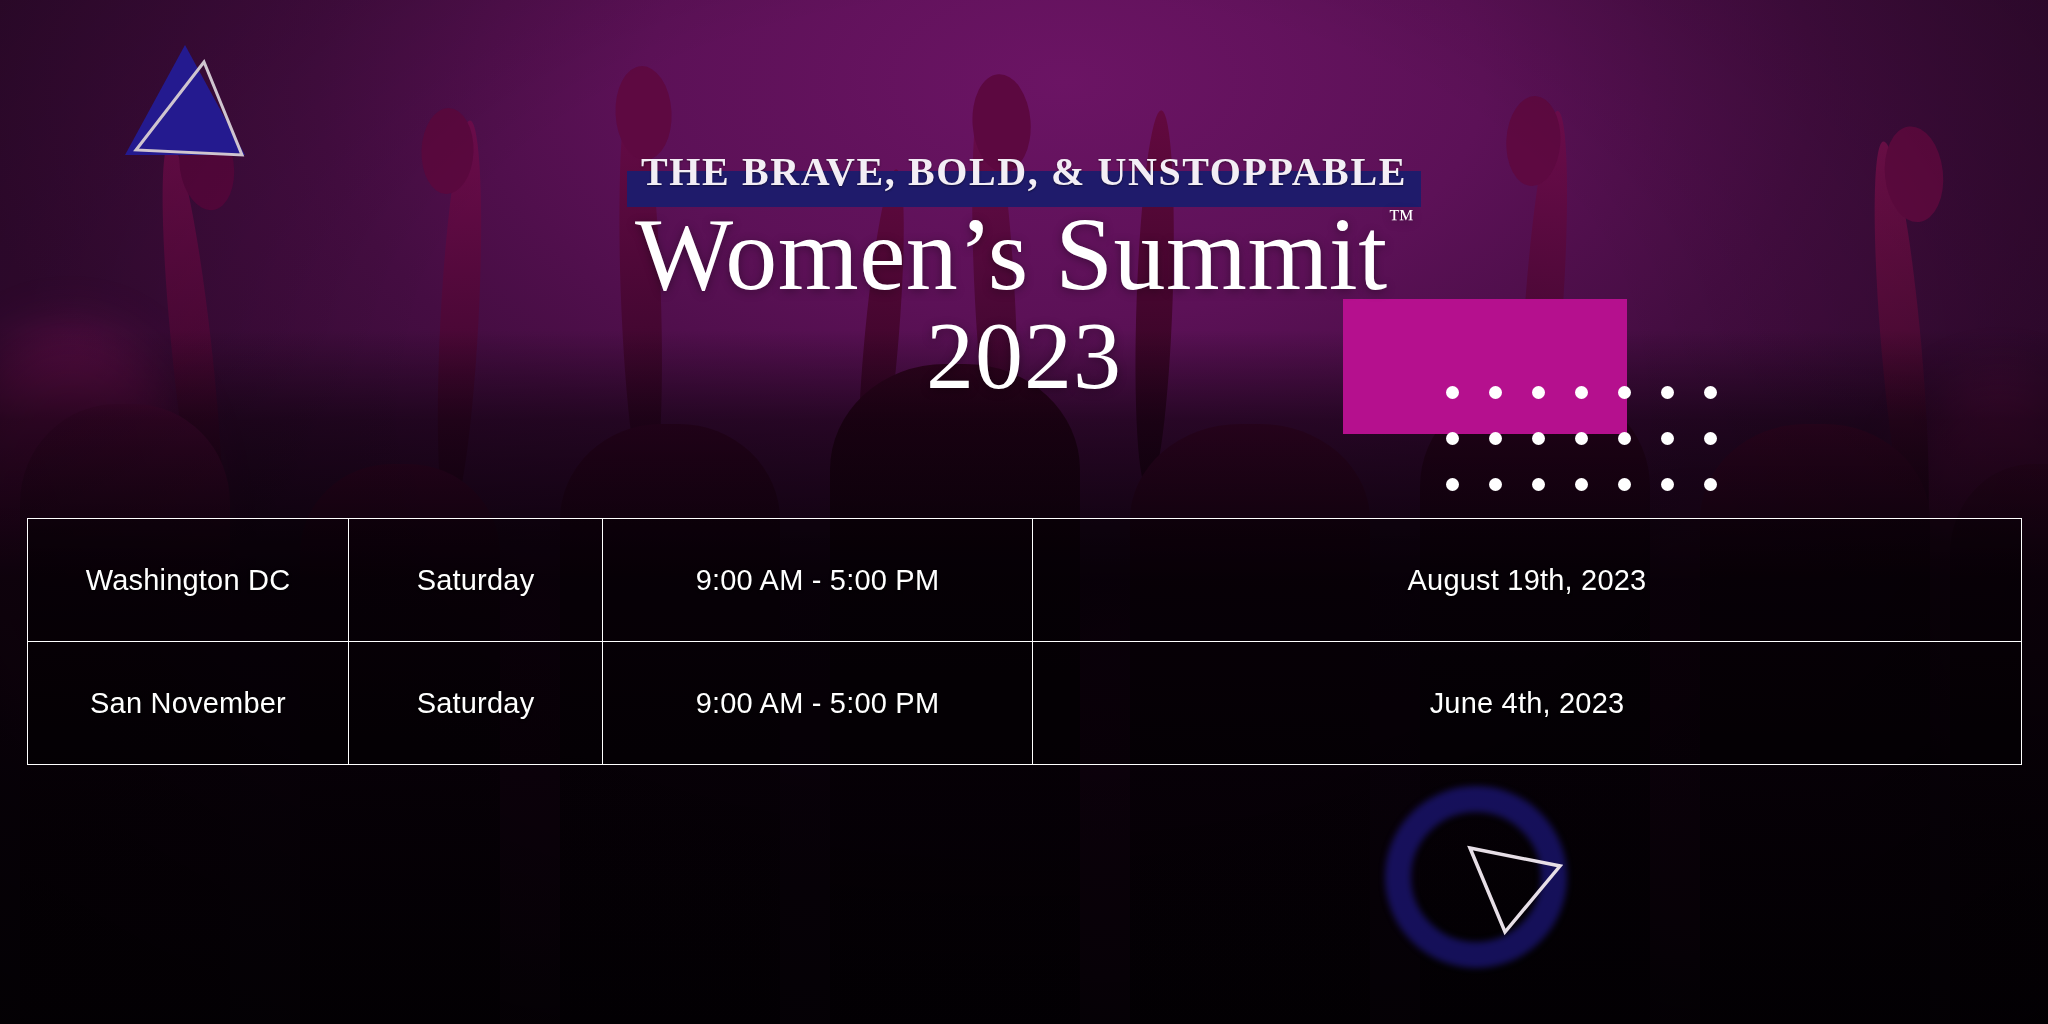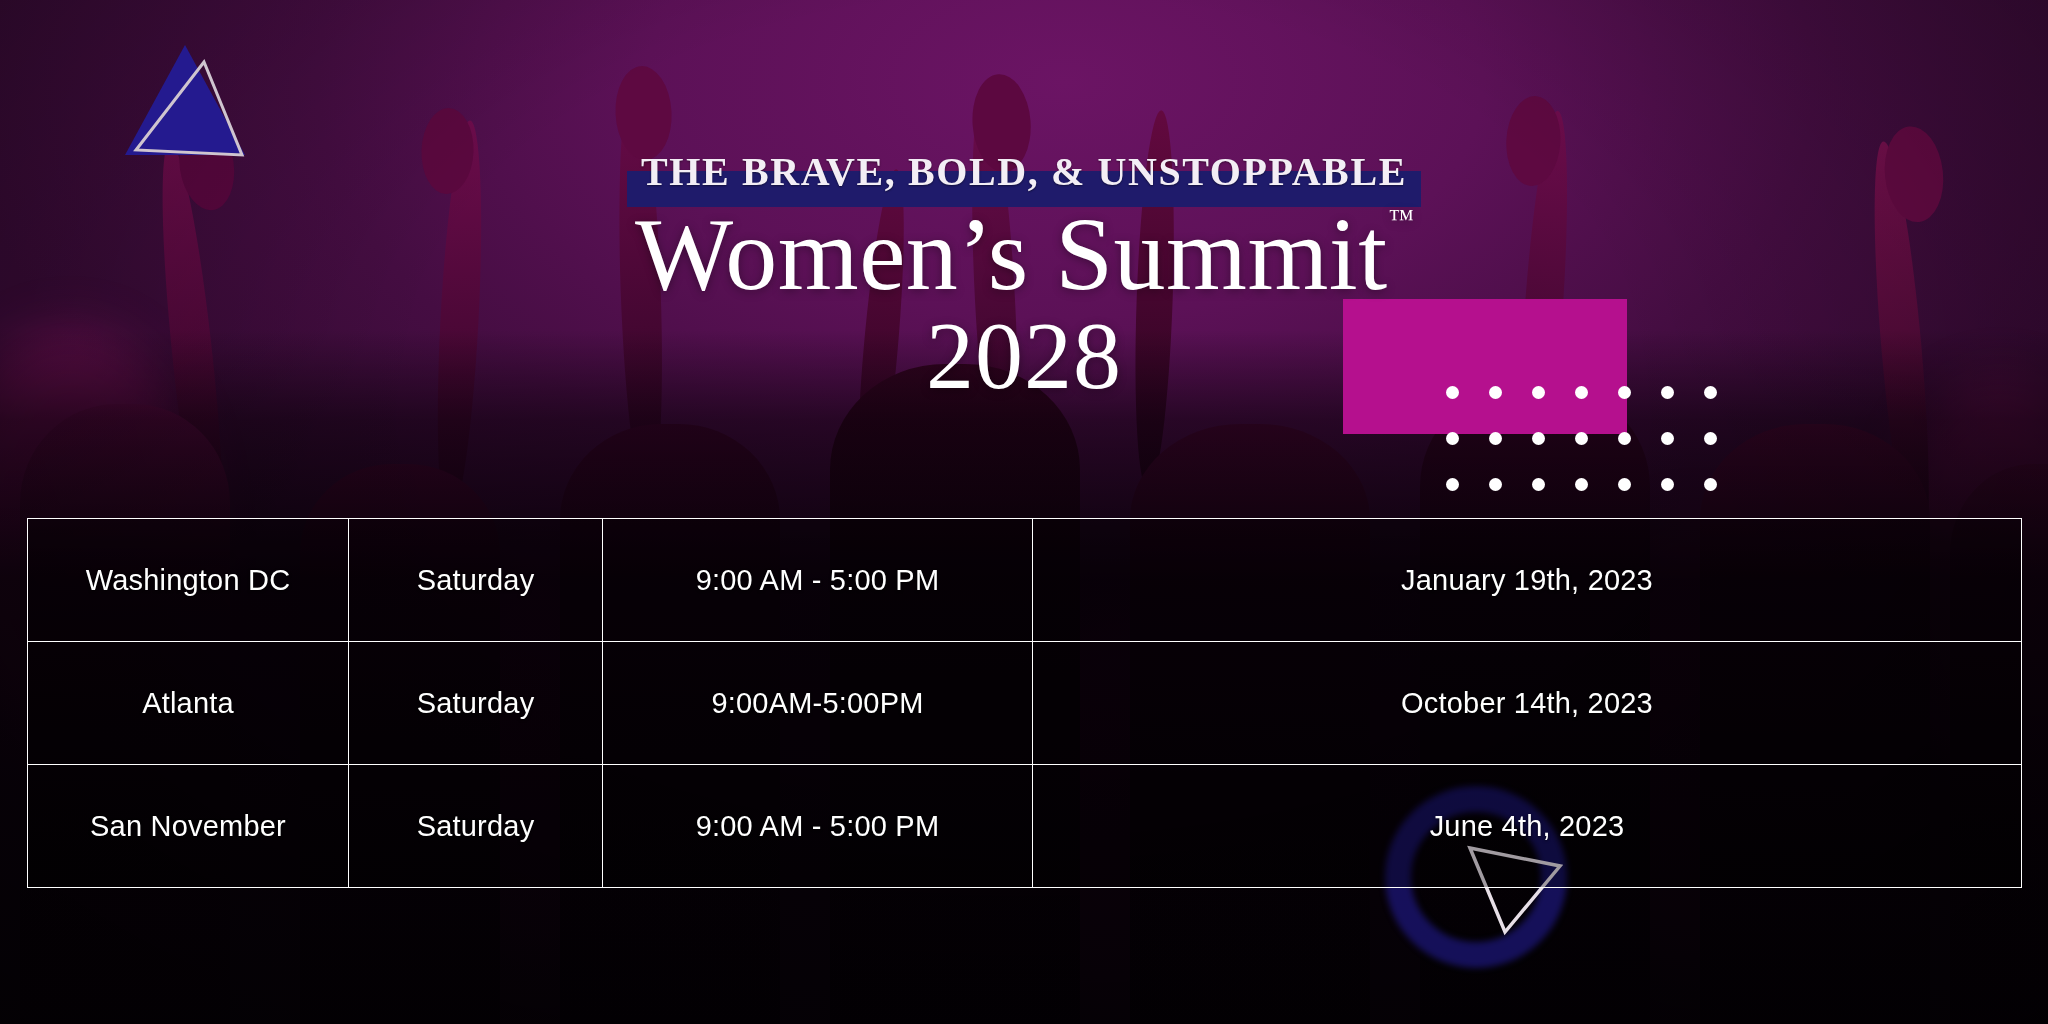--- a/index.html
+++ b/index.html
@@ -262,43 +262,37 @@
   <svg class="tri-outline" width="110" height="110" style="left:1460px; top:838px;" viewBox="0 0 110 110">
     <polygon points="10,10 100,28 45,94" fill="none" stroke="#e7dfe7" stroke-width="3.5"></polygon>
   </svg>
 
   <div class="title-block">
     <span class="eyebrow-wrap">
       <span class="eyebrow-bg"></span>
       <span class="eyebrow">THE BRAVE, BOLD, &amp; UNSTOPPABLE</span>
     </span>
     <span class="main-title"><span>Women’s Summit</span><span class="tm">™</span></span>
-    <span class="year">2028</span>
+    <span class="year">2023</span>
   </div>
 
   <div class="schedule-wrap">
     <table class="schedule">
       <colgroup>
         <col class="col-city">
           <col class="col-day">
           <col class="col-time">
           <col class="col-date">
       </colgroup>
       <tbody>
         <tr>
           <td>Washington DC</td>
           <td>Saturday</td>
           <td>9:00 AM - 5:00 PM</td>
-          <td>January 19th, 2023</td>
-        </tr>
-        <tr>
-          <td>Atlanta</td>
-          <td>Saturday</td>
-          <td>9:00AM-5:00PM</td>
-          <td>October 14th, 2023</td>
+          <td>August 19th, 2023</td>
         </tr>
         <tr>
           <td>San November</td>
           <td>Saturday</td>
           <td>9:00 AM - 5:00 PM</td>
           <td>June 4th, 2023</td>
         </tr>
       </tbody>
     </table>
   </div>

